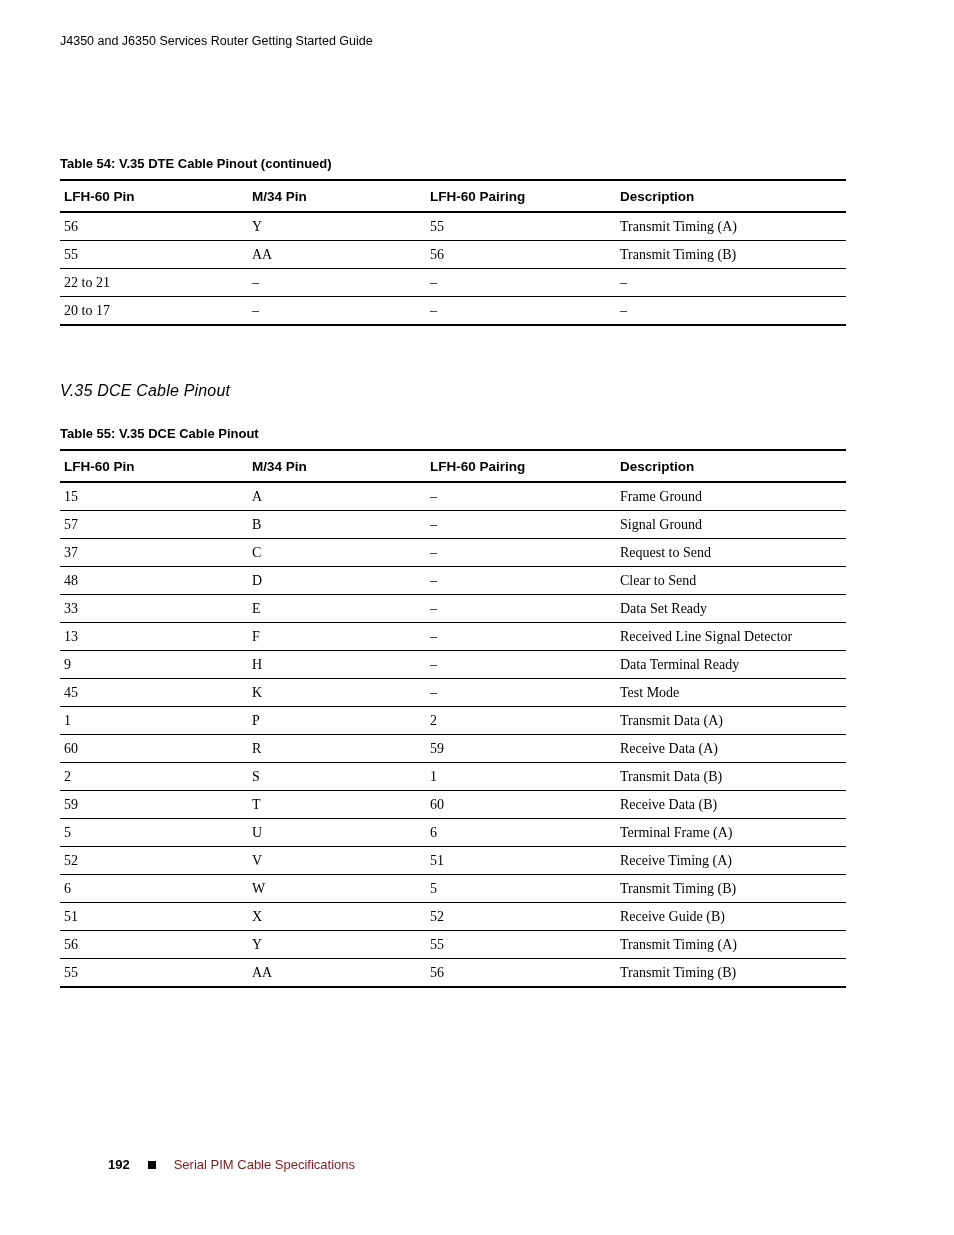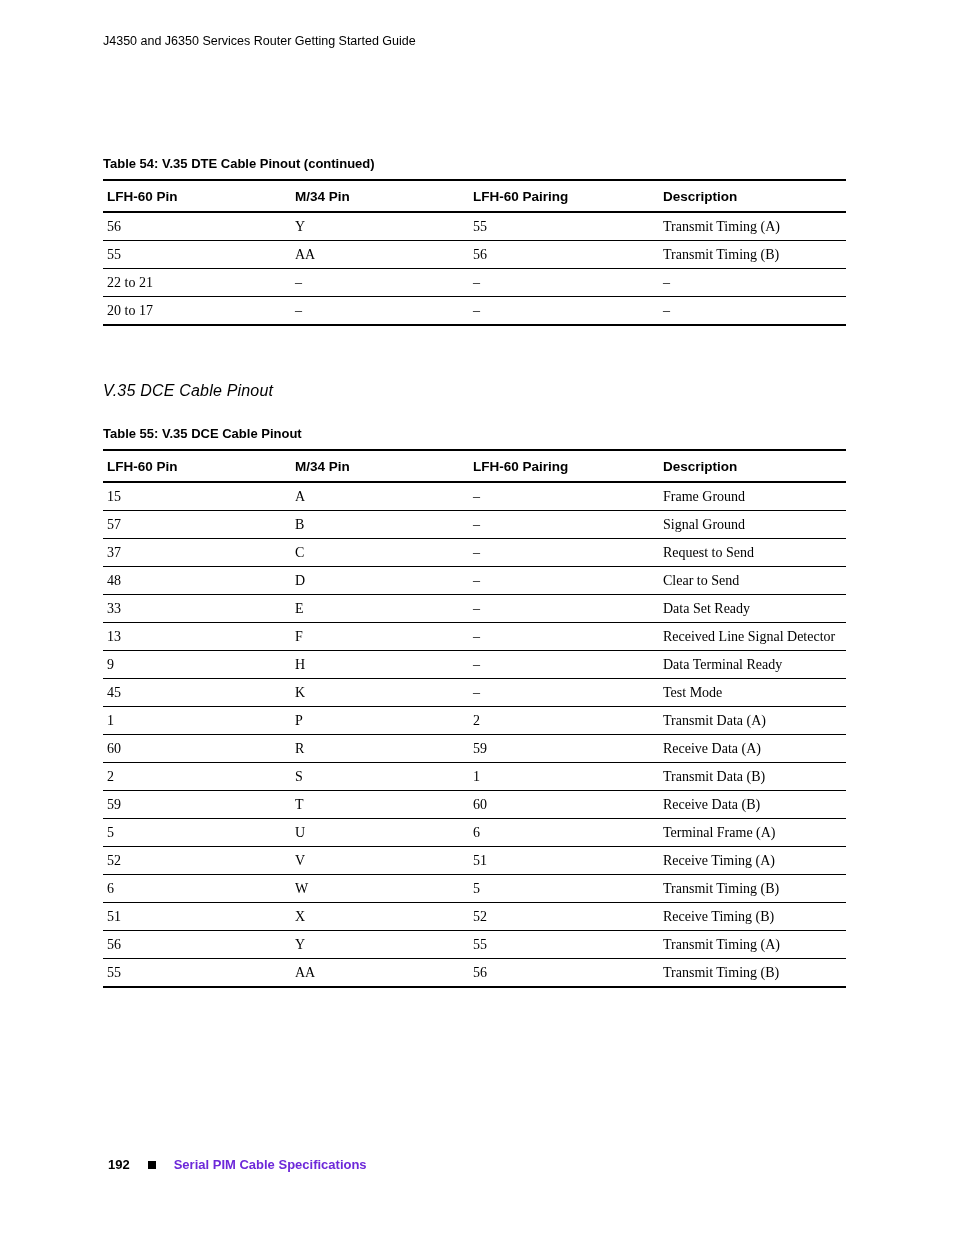--- a/index.html
+++ b/index.html
@@ -10,21 +10,21 @@
     height: 1235px;
     background: #fff;
     font-family: "ITC Franklin Gothic", "Franklin Gothic", Arial, Helvetica, sans-serif;
     color: #000;
   }
   .page {
     position: relative;
     width: 954px;
     height: 1235px;
     box-sizing: border-box;
-    padding: 34px 108px 0 103px;
+    padding: 34px 108px 0 60px;
   }
   .running-head {
     font-size: 12.5px;
     color: #000;
     margin-bottom: 108px;
   }
   .table-caption {
     font-size: 13px;
     font-weight: 700;
     font-family: "ITC Franklin Gothic", "Franklin Gothic", Arial, Helvetica, sans-serif;
@@ -87,22 +87,22 @@
     display: inline-block;
     width: 8px;
     height: 8px;
     background: #000;
     margin-right: 18px;
     position: relative;
     top: 0px;
   }
   .footer .label {
     font-family: "ITC Franklin Gothic", "Franklin Gothic", Arial, Helvetica, sans-serif;
-    font-weight: 700;
-    color: #6d28d9;
+    font-weight: 400;
+    color: #7f1d1d;
   }
 </style>
 </head>
 <body>
 
 <div class="page">
 
   <div class="running-head">J4350 and J6350 Services Router Getting Started Guide</div>
 
   <div class="table-caption">Table 54:  V.35 DTE Cable Pinout (continued)</div>
@@ -257,21 +257,21 @@
         <tr>
           <td>6</td>
           <td>W</td>
           <td>5</td>
           <td>Transmit Timing (B)</td>
         </tr>
         <tr>
           <td>51</td>
           <td>X</td>
           <td>52</td>
-          <td>Receive Timing (B)</td>
+          <td>Receive Guide (B)</td>
         </tr>
         <tr>
           <td>56</td>
           <td>Y</td>
           <td>55</td>
           <td>Transmit Timing (A)</td>
         </tr>
         <tr>
           <td>55</td>
           <td>AA</td>

